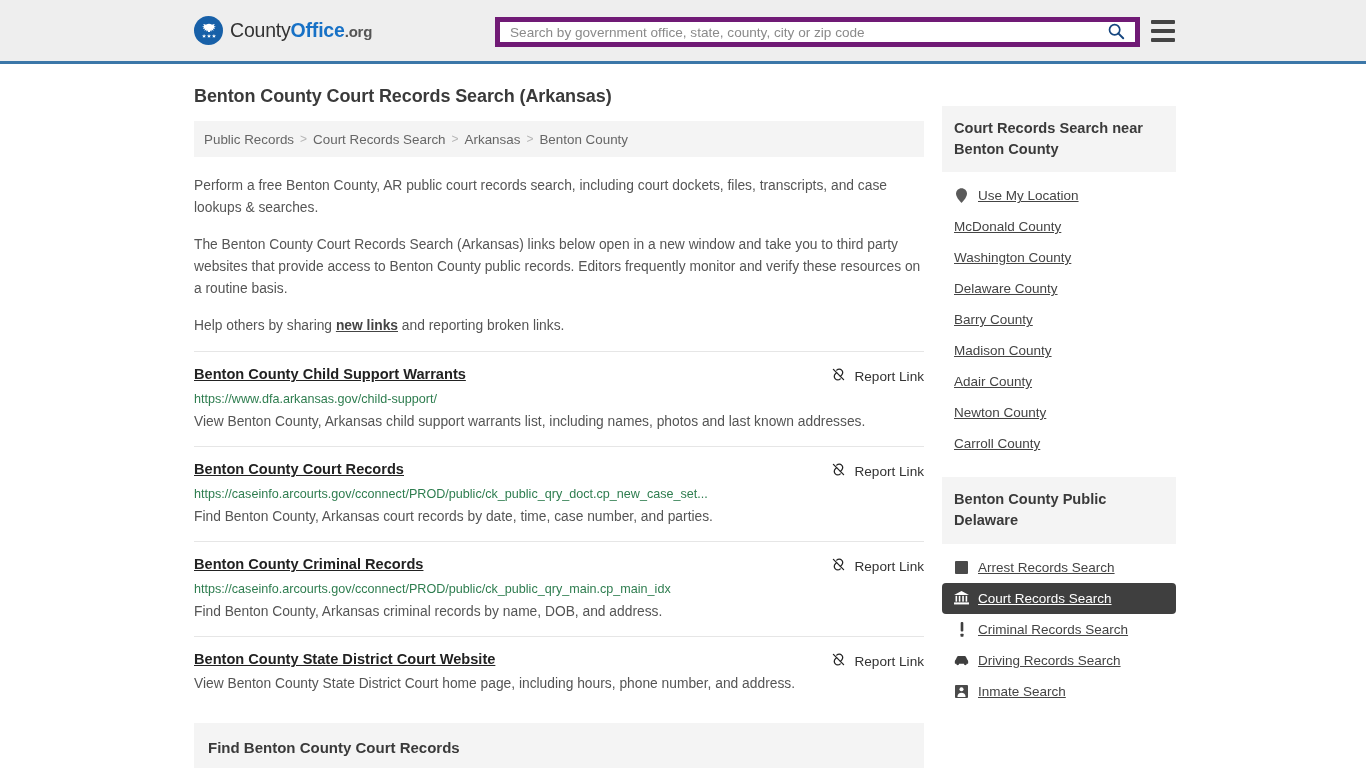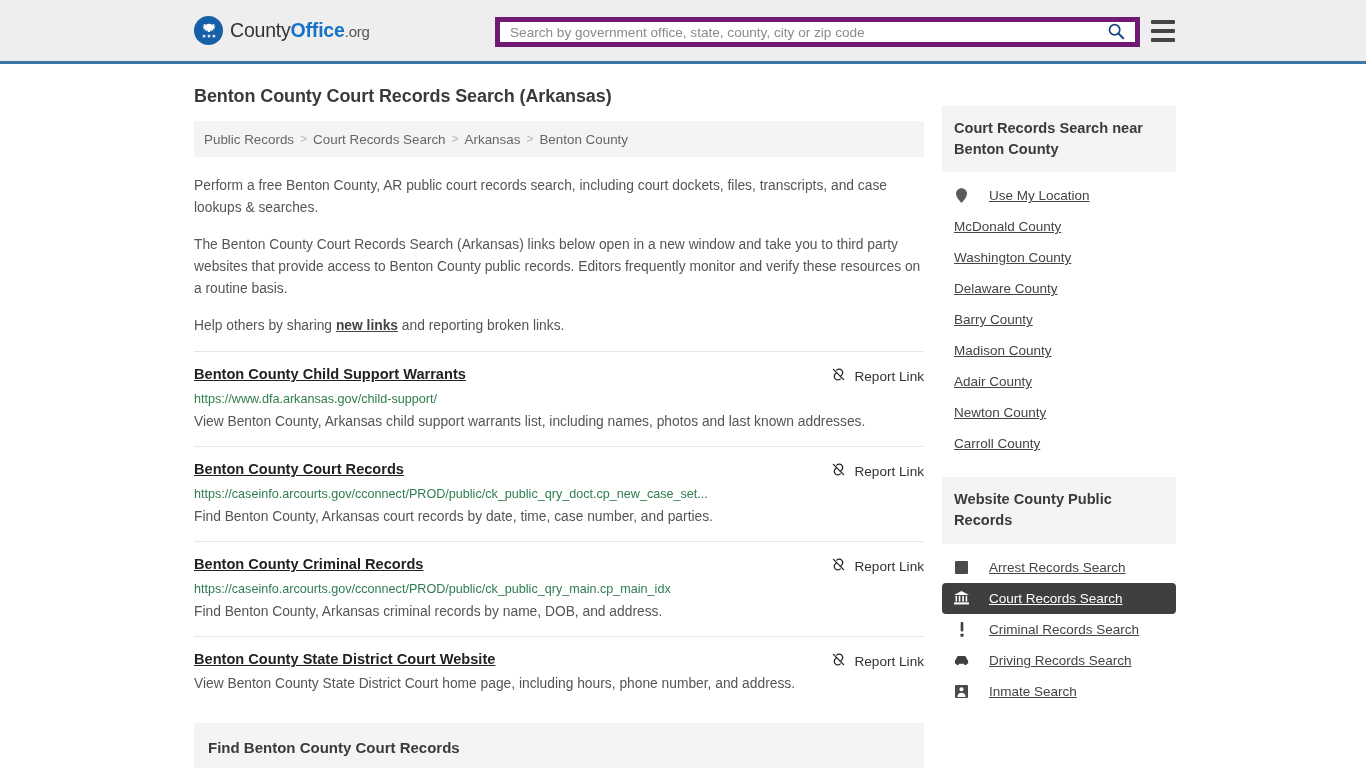--- a/index.html
+++ b/index.html
@@ -38,21 +38,21 @@
   }
   .logo-mark svg { display: block; }
   .logo-text {
     font-size: 19.5px;
     letter-spacing: -0.2px;
     white-space: nowrap;
     font-family: "Liberation Sans", sans-serif;
   }
   .logo-text .lt-county { color: #333333; }
   .logo-text .lt-office { color: #1771c6; font-weight: bold; }
-  .logo-text .lt-org { color: #555555; font-size: 15px; }
+  .logo-text .lt-org { color: #555555; font-size: 15px; font-weight: bold; }
 
   .search-wrap {
     position: absolute;
     left: 495px;
     top: 17px;
     width: 645px;
     height: 30px;
     display: flex;
     align-items: center;
     background: #ffffff;
@@ -202,21 +202,21 @@
     padding: 12px 12px 13px 12px;
     font-size: 14.6px;
     font-weight: bold;
     color: #3a3a3a;
     line-height: 1.42;
   }
   .side-list { padding: 8px 0 4px 0; }
   .side-item {
     display: flex;
     align-items: center;
-    gap: 20px;
+    gap: 9px;
     padding: 8px 12px;
     font-size: 13.5px;
     cursor: pointer;
     border-radius: 4px;
   }
   .side-item .si-label {
     color: #444444;
     text-decoration: underline;
   }
   .side-item.active {
@@ -399,21 +399,21 @@
         <div class="side-item side-item-plain">
           <span class="si-label">Newton County</span>
         </div>
         <div class="side-item side-item-plain">
           <span class="si-label">Carroll County</span>
         </div>
       </div>
     </div>
 
     <div class="sidebar-block">
-      <div class="side-card-head">Website County Public Records</div>
+      <div class="side-card-head">Benton County Public Delaware</div>
       <div class="side-list">
 
         <div class="side-item">
           <span class="side-icon">
             <svg width="13" height="13" viewBox="0 0 14 14">
               <rect x="0" y="0" width="14" height="14" rx="1" fill="#4a4a4a"></rect>
             </svg>
           </span>
           <span class="si-label">Arrest Records Search</span>
         </div>

